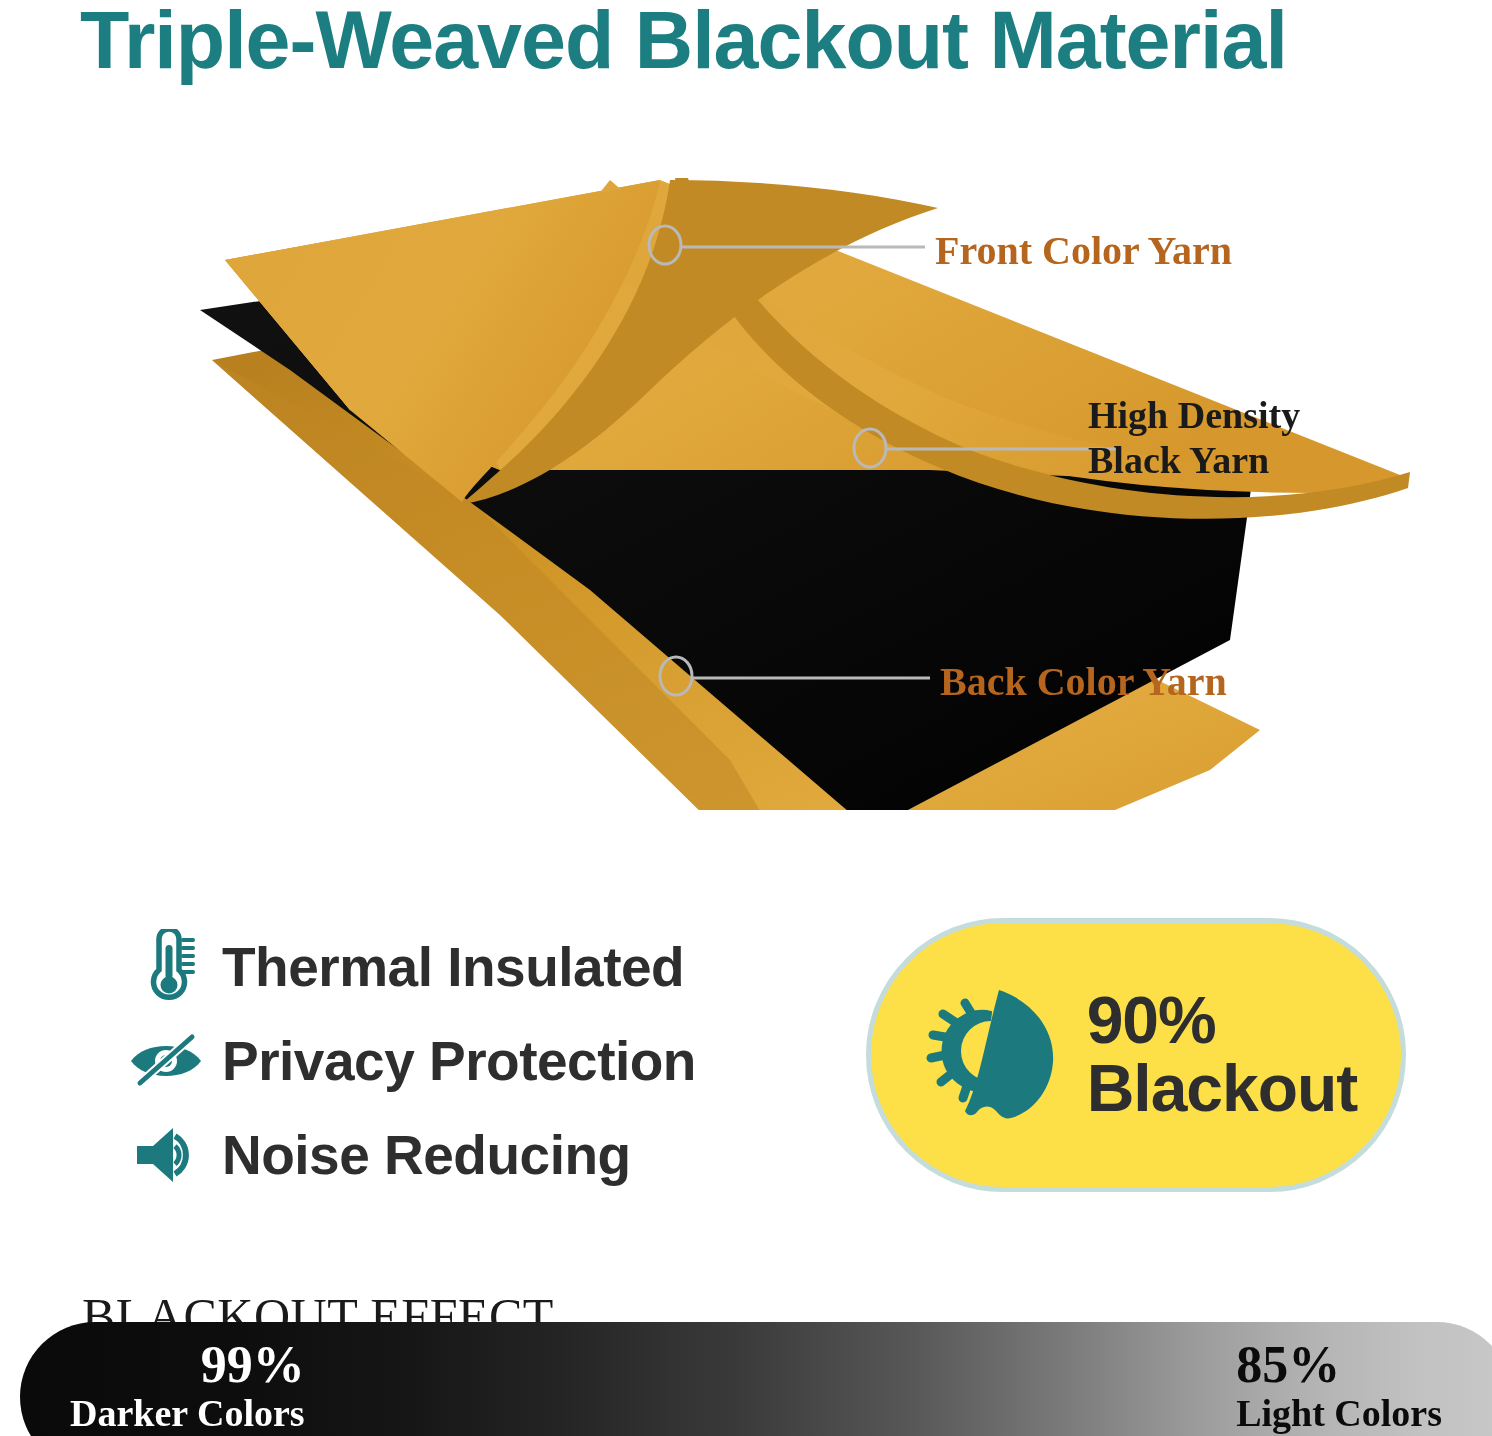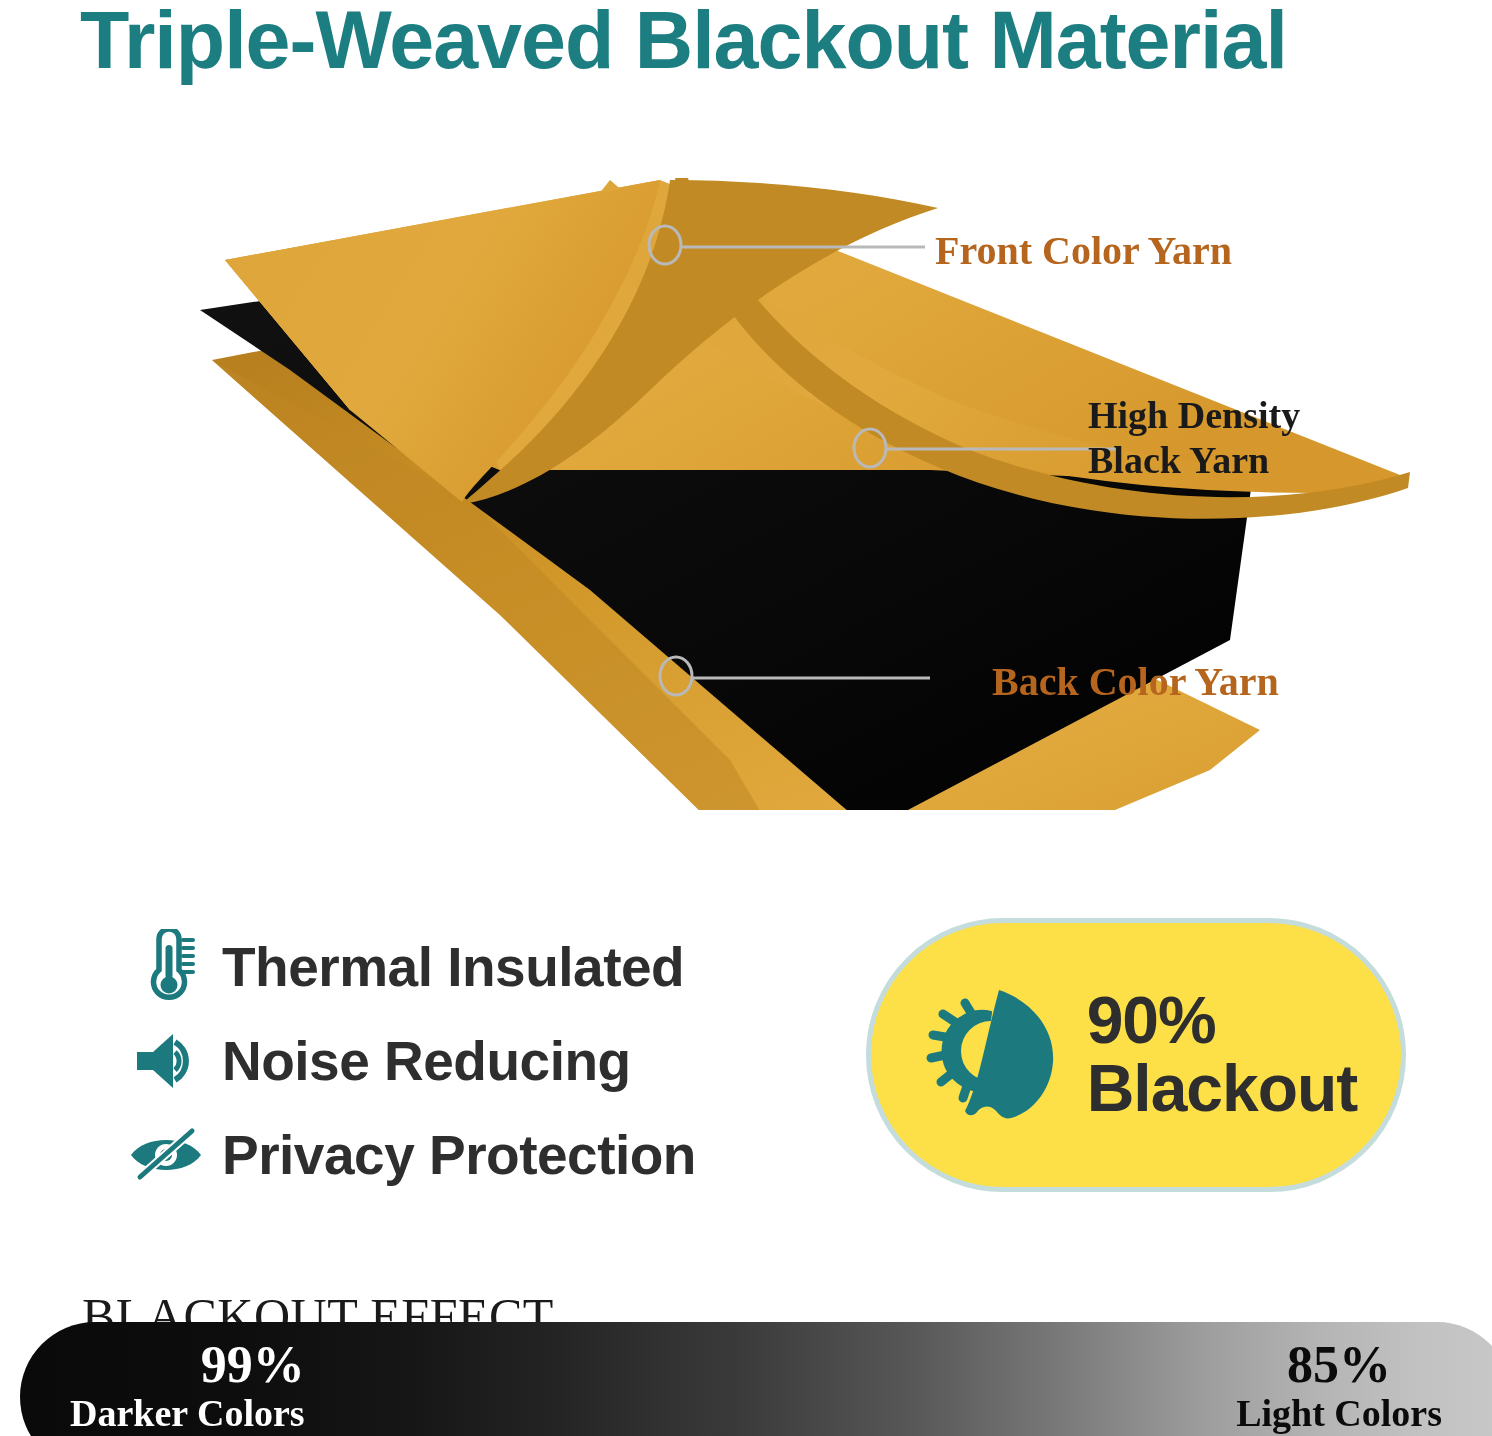--- a/index.html
+++ b/index.html
@@ -60,21 +60,21 @@
   #label-middle {
     left: 1068px;
     top: 393px;
     font-size: 38px;
     color: #1a1a1a;
     line-height: 1.18;
     white-space: normal;
     width: 300px;
   }
   #label-back {
-    left: 972px;
+    left: 920px;
     top: 658px;
     font-size: 40px;
     color: #b5651d;
   }
 
   
   #features {
     position: absolute;
     left: 106px;
     top: 920px;
@@ -174,21 +174,21 @@
     top: 16px;
     white-space: nowrap;
   }
   #bar-left {
     left: 50px;
     text-align: right;
     color: #ffffff;
   }
   #bar-right {
     right: 70px;
-    text-align: center;
+    text-align: left;
     color: #0b0b0b;
   }
   .bar-pct {
     display: block;
     font-family: "Liberation Serif", serif;
     font-weight: bold;
     font-size: 52px;
     line-height: 1.05;
   }
   .bar-sub {
@@ -302,40 +302,40 @@
             <line x1="48" y1="35" x2="58" y2="35"></line>
             <line x1="48" y1="43" x2="58" y2="43"></line>
           </g>
         </svg>
       </span>
       <span class="feature-label">Thermal Insulated</span>
     </div>
 
     <div class="feature-row">
       <span class="feature-icon">
-        <svg width="70" height="62" viewBox="0 0 70 62" xmlns="http://www.w3.org/2000/svg" aria-hidden="true">
-          <path d="M6 22 H22 L42 4 V58 L22 40 H6 Z" fill="#1c7a7e"></path>
-          <path d="M44 12 a22 22 0 0 1 0 38" fill="none" stroke="#1c7a7e" stroke-width="6"></path>
-          <path d="M44 22 a12 12 0 0 1 0 18" fill="none" stroke="#1c7a7e" stroke-width="5"></path>
-        </svg>
-      </span>
-      <span class="feature-label">Noise Reducing</span>
-    </div>
-
-    <div class="feature-row">
-      <span class="feature-icon">
         <svg width="78" height="56" viewBox="0 0 78 56" xmlns="http://www.w3.org/2000/svg" aria-hidden="true">
           <path d="M4 28 C 18 8, 60 8, 74 28 C 60 48, 18 48, 4 28 Z" fill="#1c7a7e"></path>
           <circle cx="39" cy="28" r="11" fill="#ffffff"></circle>
           <circle cx="39" cy="28" r="6" fill="#1c7a7e"></circle>
           <line x1="13" y1="50" x2="65" y2="4" stroke="#ffffff" stroke-width="9" stroke-linecap="round"></line>
           <line x1="13" y1="50" x2="65" y2="4" stroke="#1c7a7e" stroke-width="5" stroke-linecap="round"></line>
         </svg>
       </span>
       <span class="feature-label">Privacy Protection</span>
+    </div>
+
+    <div class="feature-row">
+      <span class="feature-icon">
+        <svg width="70" height="62" viewBox="0 0 70 62" xmlns="http://www.w3.org/2000/svg" aria-hidden="true">
+          <path d="M6 22 H22 L42 4 V58 L22 40 H6 Z" fill="#1c7a7e"></path>
+          <path d="M44 12 a22 22 0 0 1 0 38" fill="none" stroke="#1c7a7e" stroke-width="6"></path>
+          <path d="M44 22 a12 12 0 0 1 0 18" fill="none" stroke="#1c7a7e" stroke-width="5"></path>
+        </svg>
+      </span>
+      <span class="feature-label">Noise Reducing</span>
     </div>
 
   </div>
 
   <div id="blackout-badge">
     <span id="badge-icon">
       <svg width="150" height="150" viewBox="0 0 150 150" xmlns="http://www.w3.org/2000/svg" aria-hidden="true">
         <g stroke="#1c7a7e" stroke-width="9" stroke-linecap="round" fill="none">
           <line x1="58" y1="36" x2="50" y2="23"></line>
           <line x1="43" y1="44" x2="28" y2="34"></line>

